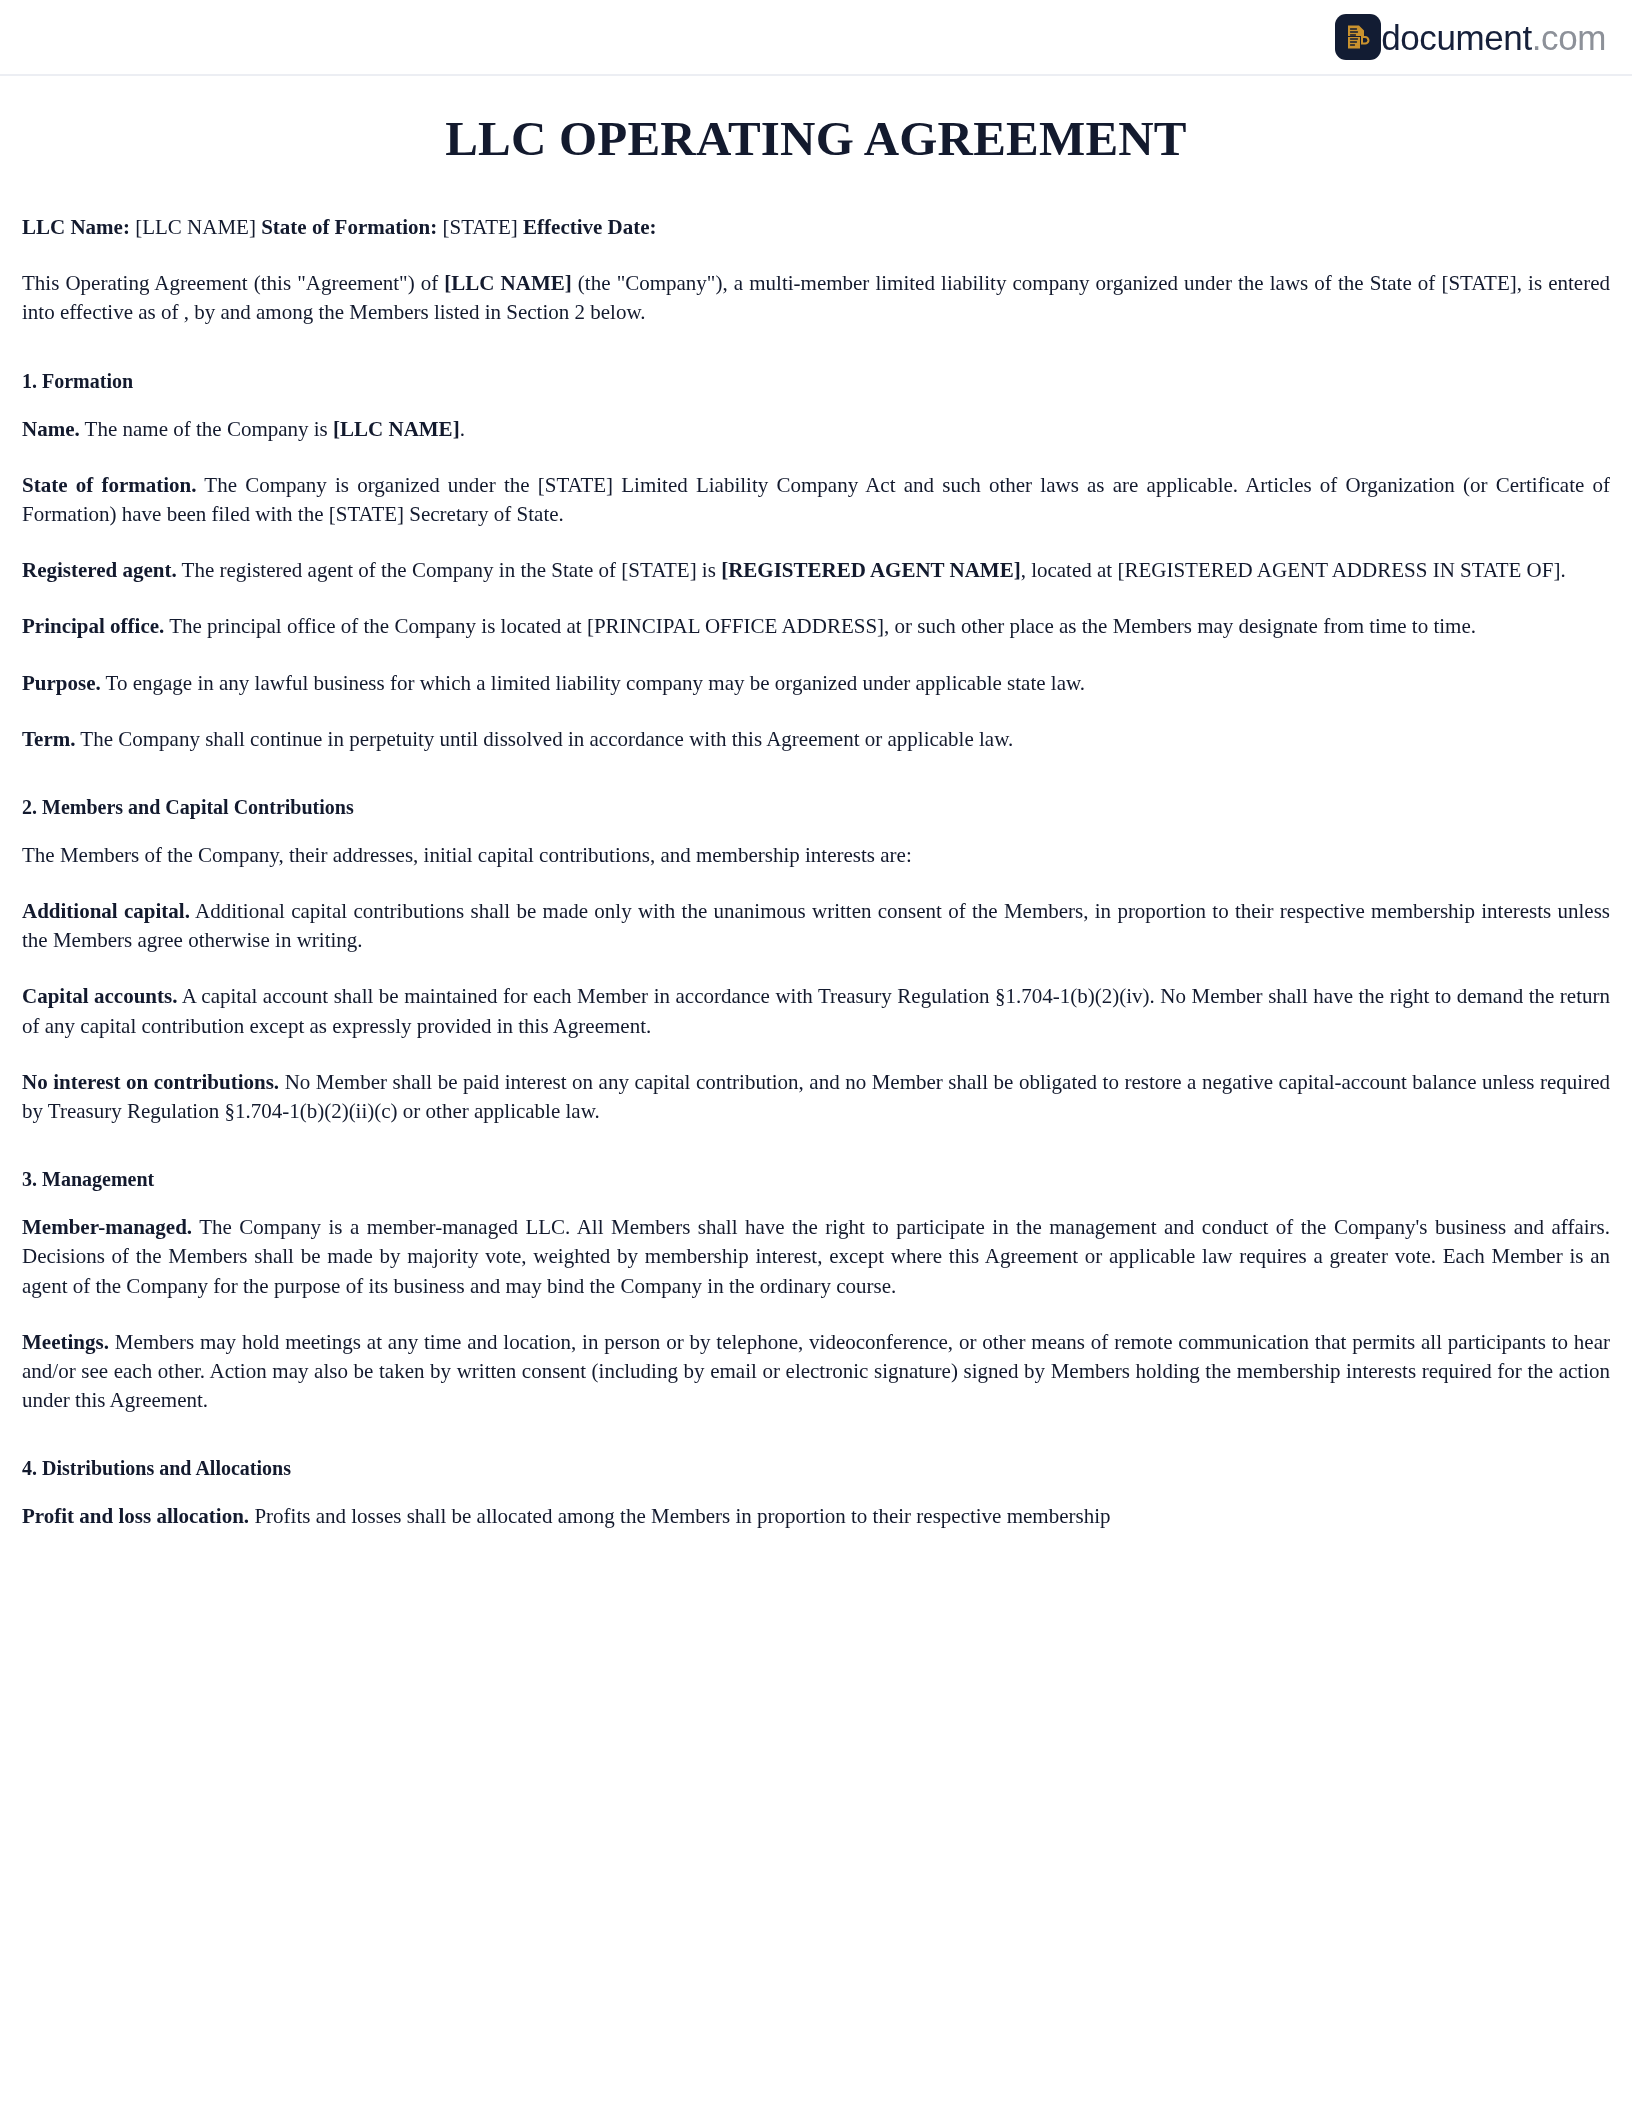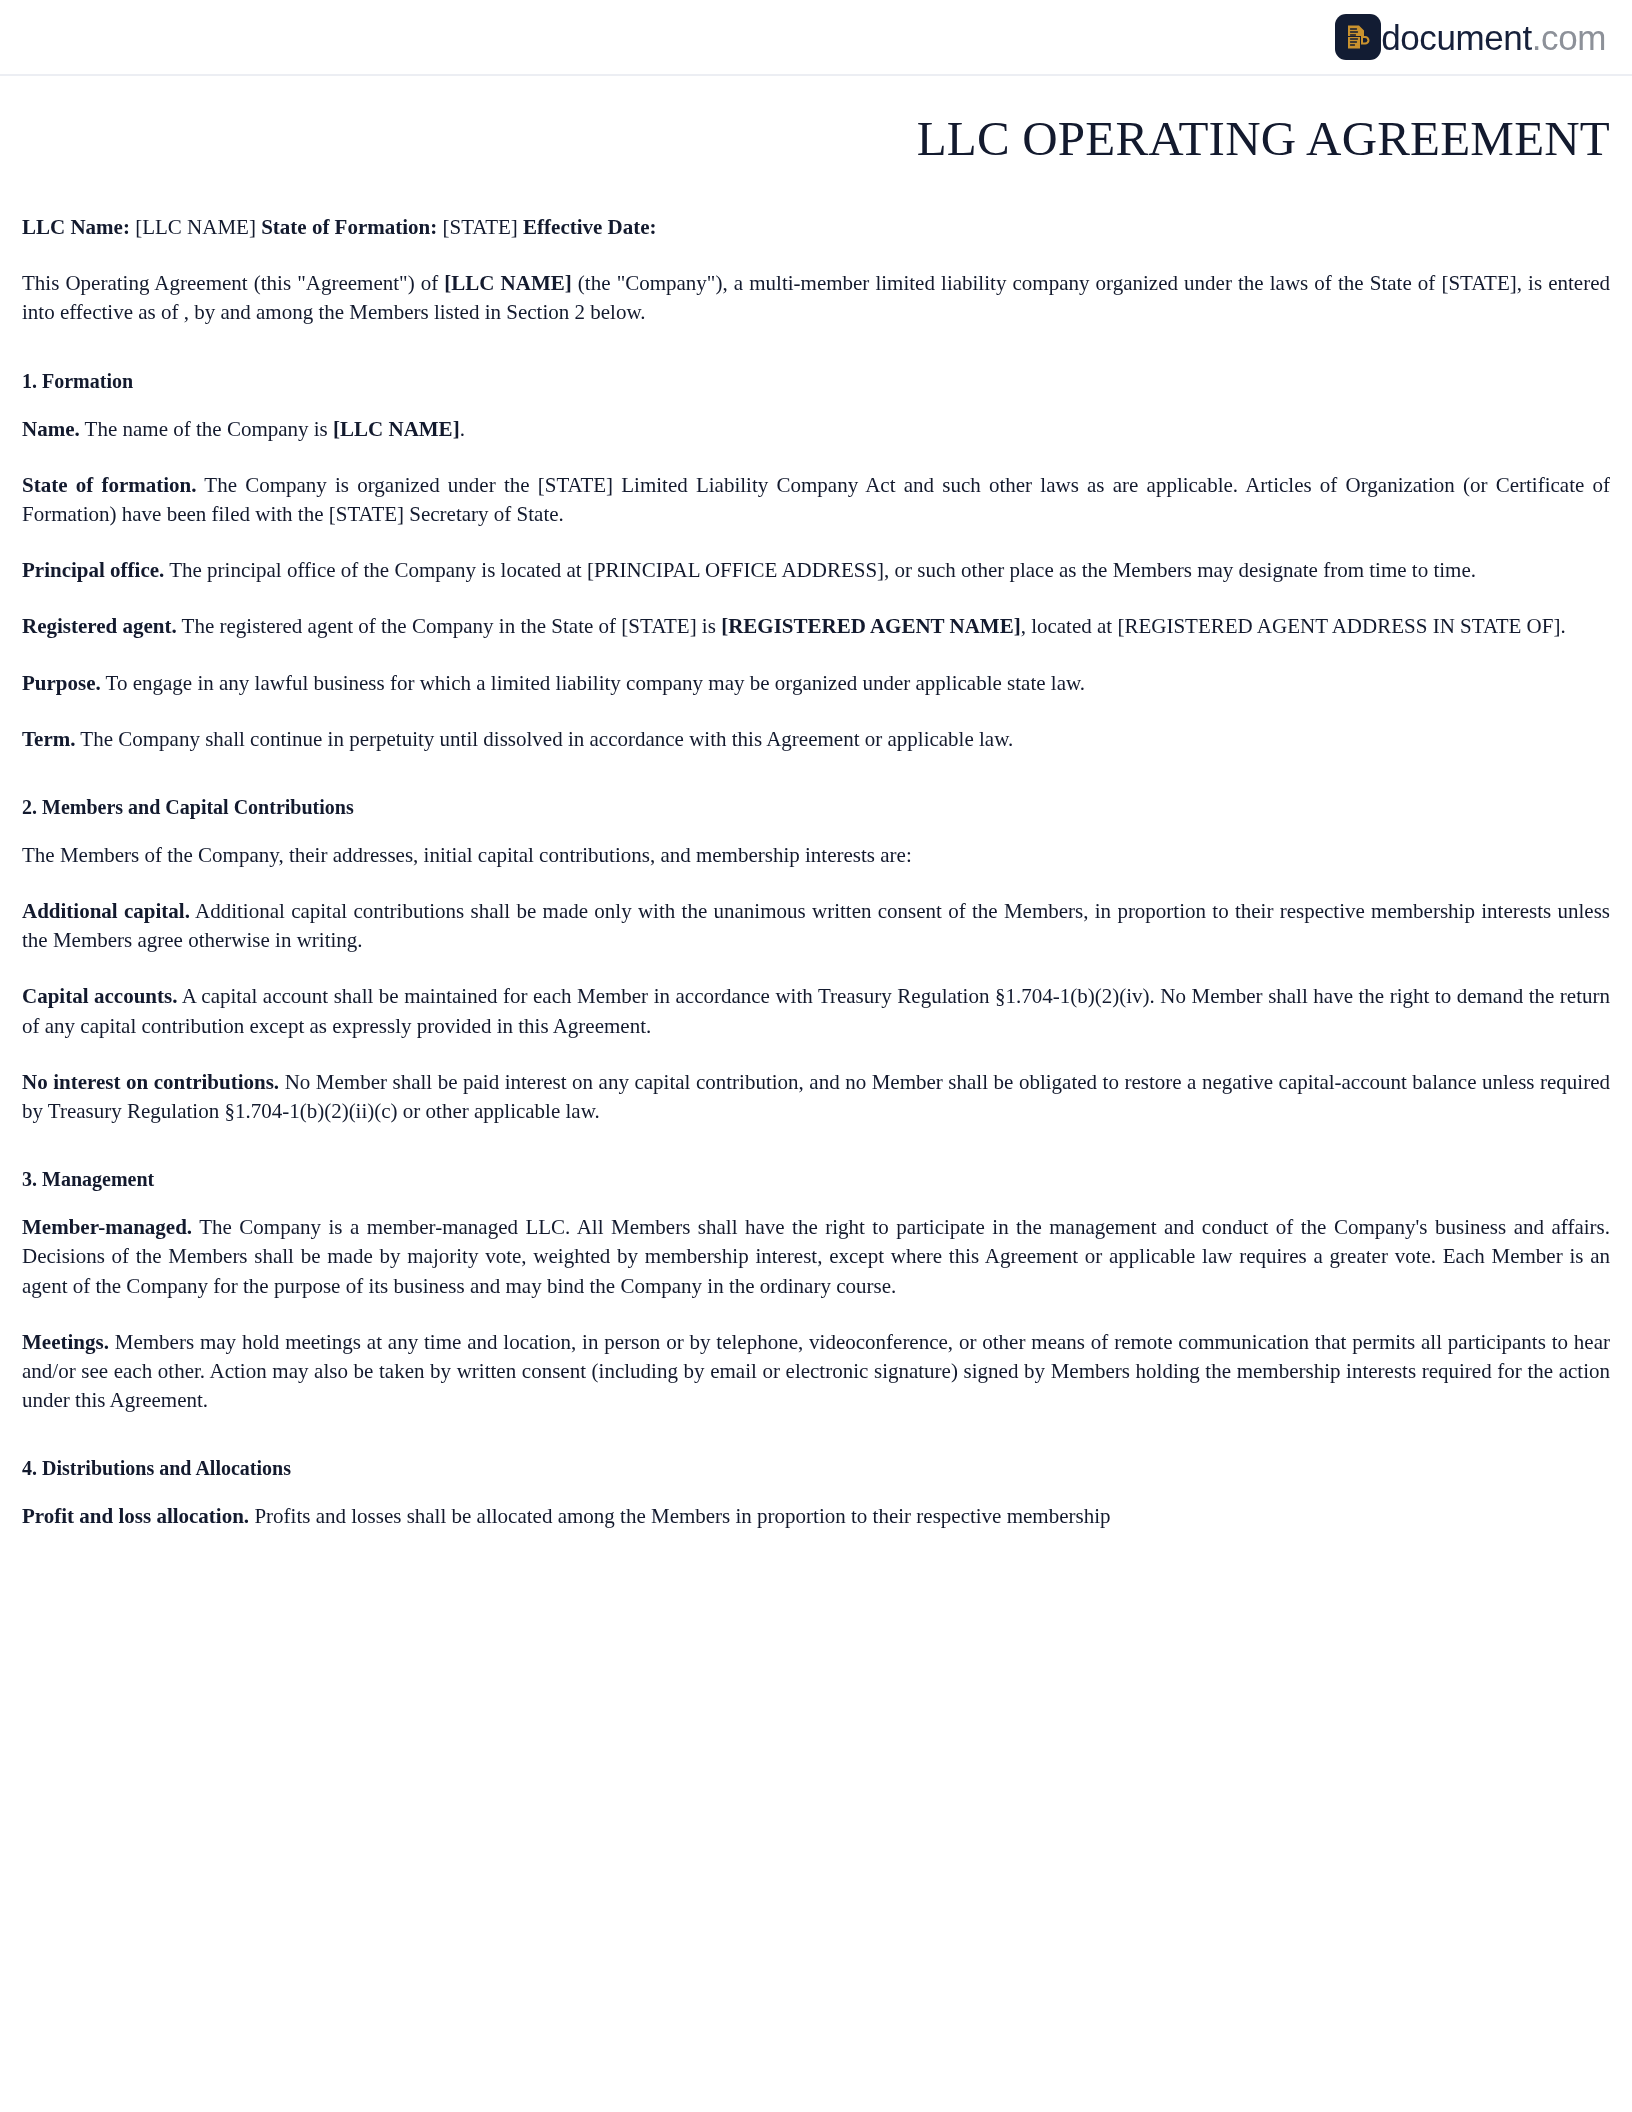--- a/index.html
+++ b/index.html
@@ -50,22 +50,22 @@
   .brand-text .b-main { color: #16203a; font-weight: 400; }
   .brand-text .b-tld  { color: #8d9199; font-weight: 400; }
 
   
   .page {
     padding: 0 22px 0 22px;
   }
 
   h1.doc-title {
     font-size: 49px;
-    font-weight: 400;
-    text-align: right;
+    font-weight: 700;
+    text-align: center;
     margin: 34px 0 46px 0;
     letter-spacing: 0.2px;
     color: #131a2e;
   }
 
   h2.section-heading {
     font-size: 20px;
     font-weight: 700;
     margin: 42px 0 22px 0;
     color: #131a2e;
@@ -111,23 +111,23 @@
   <p class="para"><span class="b">LLC Name:</span><span> </span><span>[LLC NAME]</span><span> </span><span class="b">State of Formation:</span><span> </span><span>[STATE]</span><span> </span><span class="b">Effective Date:</span></p>
 
   <p class="para"><span>This Operating Agreement (this "Agreement") of </span><span class="b">[LLC NAME]</span><span> (the "Company"), a multi-member limited liability company organized under the laws of the State of [STATE], is entered into effective as of , by and among the Members listed in Section 2 below.</span></p>
 
   <h2 class="section-heading">1. Formation</h2>
 
   <p class="para"><span class="b">Name.</span><span> The name of the Company is </span><span class="b">[LLC NAME]</span><span>.</span></p>
 
   <p class="para"><span class="b">State of formation.</span><span> The Company is organized under the [STATE] Limited Liability Company Act and such other laws as are applicable. Articles of Organization (or Certificate of Formation) have been filed with the [STATE] Secretary of State.</span></p>
 
+  <p class="para"><span class="b">Registered agent.</span><span> The registered agent of the Company in the State of [STATE] is </span><span class="b">[REGISTERED AGENT NAME]</span><span>, located at [REGISTERED AGENT ADDRESS IN STATE OF].</span></p>
+
   <p class="para"><span class="b">Principal office.</span><span> The principal office of the Company is located at [PRINCIPAL OFFICE ADDRESS], or such other place as the Members may designate from time to time.</span></p>
-
-  <p class="para"><span class="b">Registered agent.</span><span> The registered agent of the Company in the State of [STATE] is </span><span class="b">[REGISTERED AGENT NAME]</span><span>, located at [REGISTERED AGENT ADDRESS IN STATE OF].</span></p>
 
   <p class="para"><span class="b">Purpose.</span><span> To engage in any lawful business for which a limited liability company may be organized under applicable state law.</span></p>
 
   <p class="para"><span class="b">Term.</span><span> The Company shall continue in perpetuity until dissolved in accordance with this Agreement or applicable law.</span></p>
 
   <h2 class="section-heading">2. Members and Capital Contributions</h2>
 
   <p class="para">The Members of the Company, their addresses, initial capital contributions, and membership interests are:</p>
 
 

